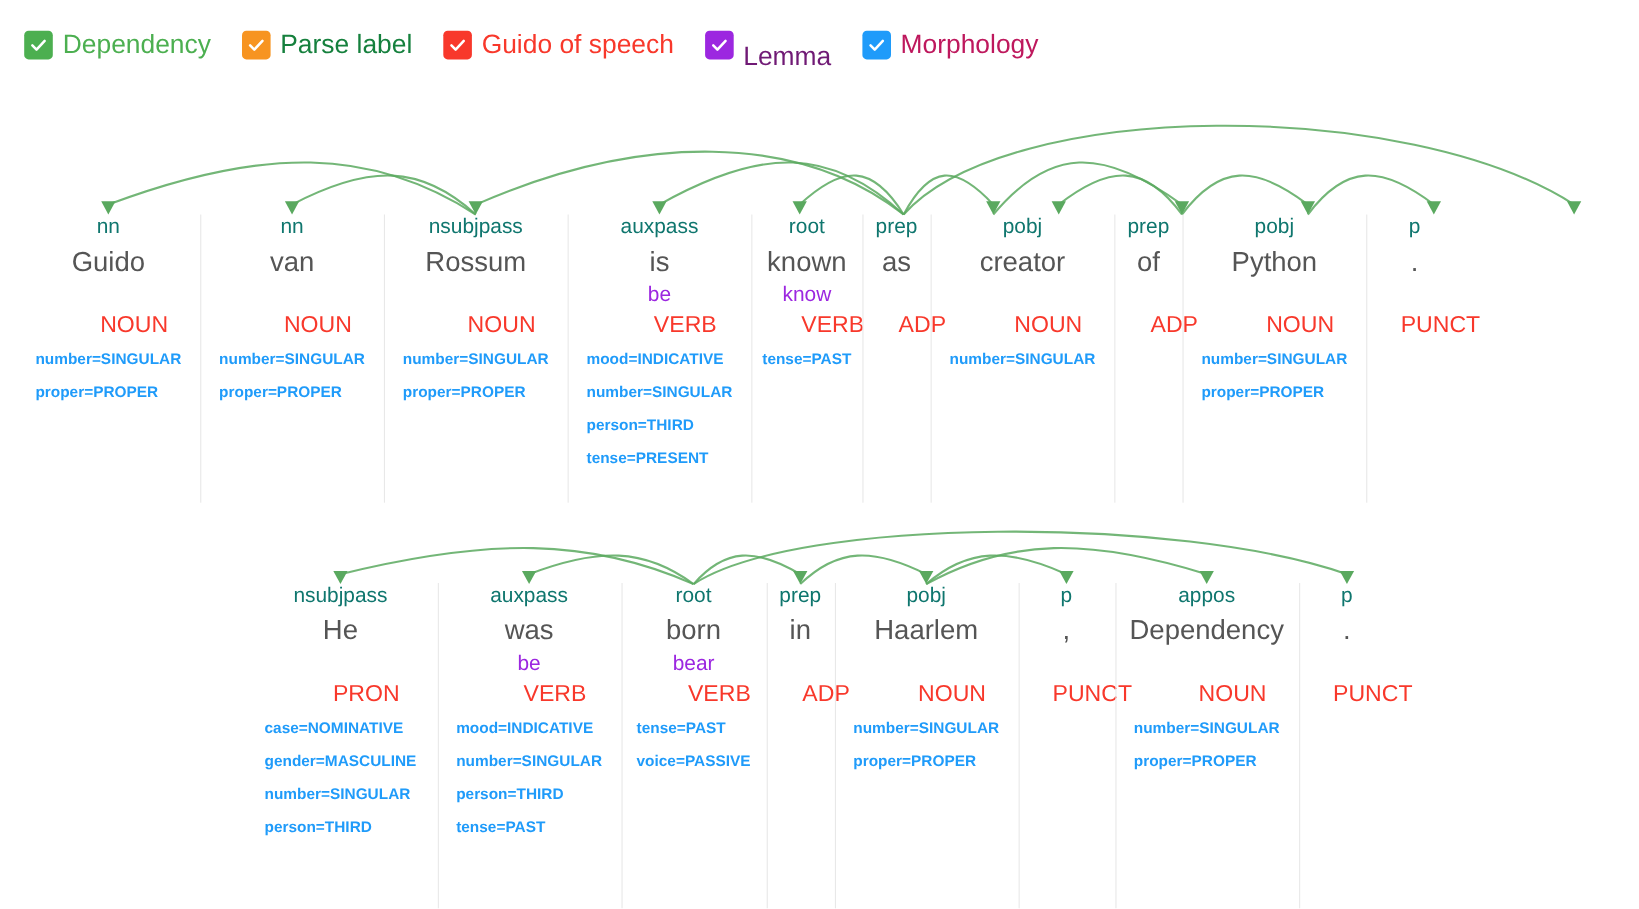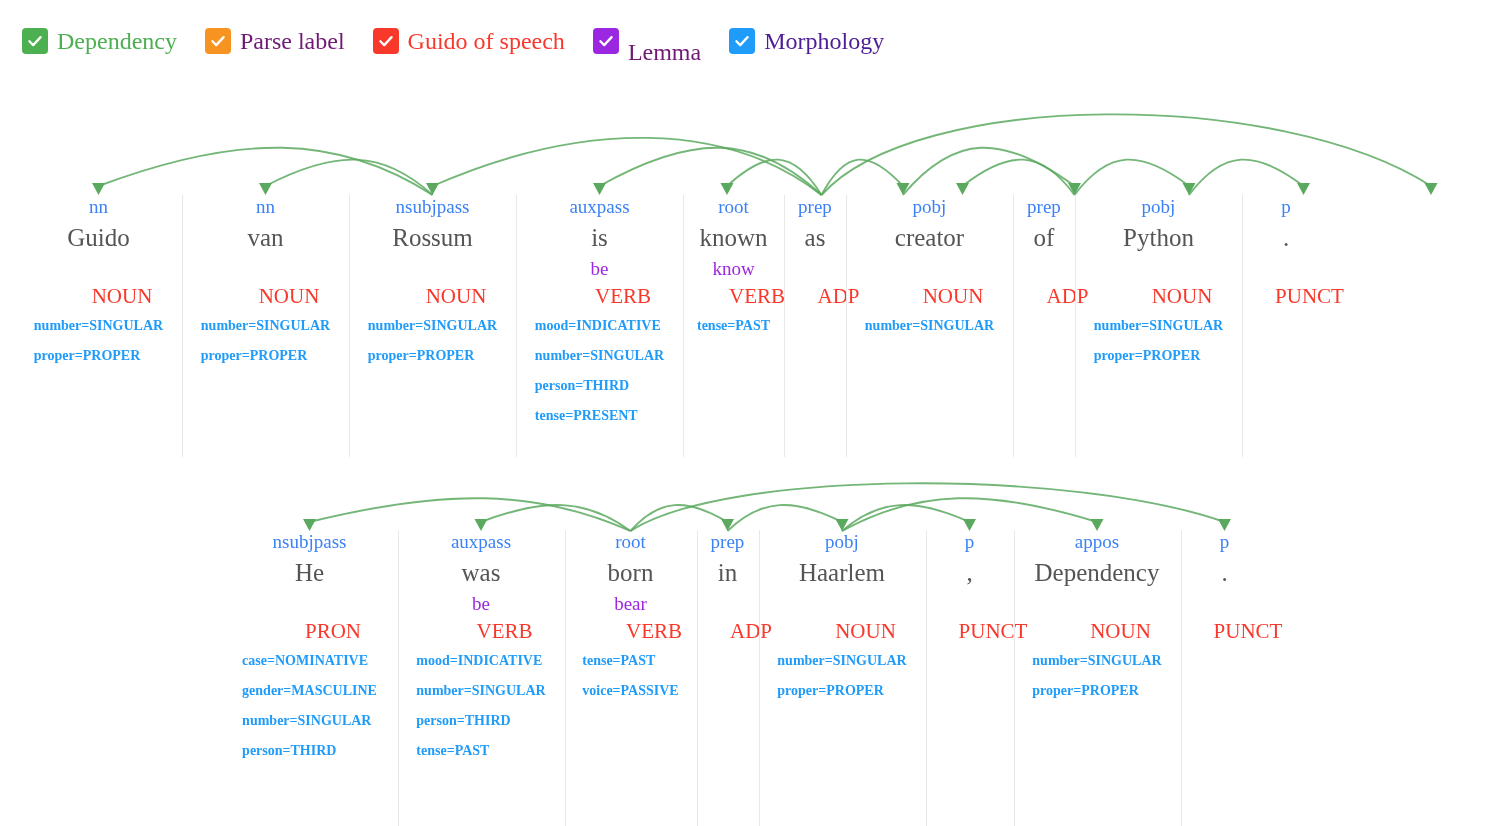--- a/index.html
+++ b/index.html
@@ -9,21 +9,20 @@
     width: 1490px;
     height: 826px;
     overflow: hidden;
     font-family: "Liberation Sans", sans-serif;
   }
 
   #root {
     position: relative;
     width: 1490px;
     height: 826px;
-    font-family: Liberation Serif, serif;
   }
 
   
   .legend {
     position: absolute;
     left: 22px;
     top: 22px;
     display: flex;
     align-items: center;
     gap: 28px;
@@ -94,21 +93,21 @@
     left: 0;
     top: 0;
     bottom: 0;
     width: 1px;
     background: #e8e8e8;
   }
 
   .dep-label {
     font-size: 19px;
     line-height: 24px;
-    color: #3b82f6;
+    color: #0f766e;
     white-space: nowrap;
     height: 24px;
   }
   .word {
     font-size: 25px;
     line-height: 38px;
     color: #555555;
     white-space: nowrap;
     height: 38px;
   }
@@ -154,21 +153,21 @@
           </svg>
         </span>
         <span class="legend-label" style="color: rgb(76, 175, 80);">Dependency</span>
       </div>
       <div class="legend-item">
         <span class="cb" style="background: rgb(247, 148, 33);">
           <svg width="18" height="18" viewBox="0 0 18 18">
             <path d="M3.4 9.3 L7.2 13.1 L14.6 5.1" fill="none" stroke="#ffffff" stroke-width="2.3" stroke-linecap="round" stroke-linejoin="round"></path>
           </svg>
         </span>
-        <span class="legend-label" style="color: #701a75;">Parse label</span>
+        <span class="legend-label" style="color: #15803d;">Parse label</span>
       </div>
       <div class="legend-item">
         <span class="cb" style="background: rgb(248, 56, 43);">
           <svg width="18" height="18" viewBox="0 0 18 18">
             <path d="M3.4 9.3 L7.2 13.1 L14.6 5.1" fill="none" stroke="#ffffff" stroke-width="2.3" stroke-linecap="round" stroke-linejoin="round"></path>
           </svg>
         </span>
         <span class="legend-label" style="color: rgb(248, 56, 43);">Guido of speech</span>
       </div>
       <div class="legend-item">
@@ -178,21 +177,21 @@
           </svg>
         </span>
         <span class="legend-label" style="color: #701a75; margin-top: 22px;">Lemma</span>
       </div>
       <div class="legend-item">
         <span class="cb" style="background: rgb(31, 155, 250);">
           <svg width="18" height="18" viewBox="0 0 18 18">
             <path d="M3.4 9.3 L7.2 13.1 L14.6 5.1" fill="none" stroke="#ffffff" stroke-width="2.3" stroke-linecap="round" stroke-linejoin="round"></path>
           </svg>
         </span>
-        <span class="legend-label" style="color: #4c1d95;">Morphology</span>
+        <span class="legend-label" style="color: #be185d;">Morphology</span>
       </div>
     </div>
 
   <div class="row" id="row0">
     <svg class="arcs" width="1490" height="120" viewBox="0 0 1490 120">
         <path d="M 432.5 117 C 337.5 55.5 238.8 55.5 98.5 108" fill="none" stroke="#5aa95f" stroke-width="1.9" opacity="0.85"></path>
         <path d="M 92.0 105 L 105.0 105 L 98.5 117 Z" fill="#5aa95f"></path>
         <path d="M 432.5 117 C 382.4 71.4 335.6 71.4 265.5 108" fill="none" stroke="#5aa95f" stroke-width="1.9" opacity="0.85"></path>
         <path d="M 259.0 105 L 272.0 105 L 265.5 117 Z" fill="#5aa95f"></path>
         <path d="M 821.5 117 C 726.5 42.4 582.5 42.4 432.5 108" fill="none" stroke="#5aa95f" stroke-width="1.9" opacity="0.85"></path>

